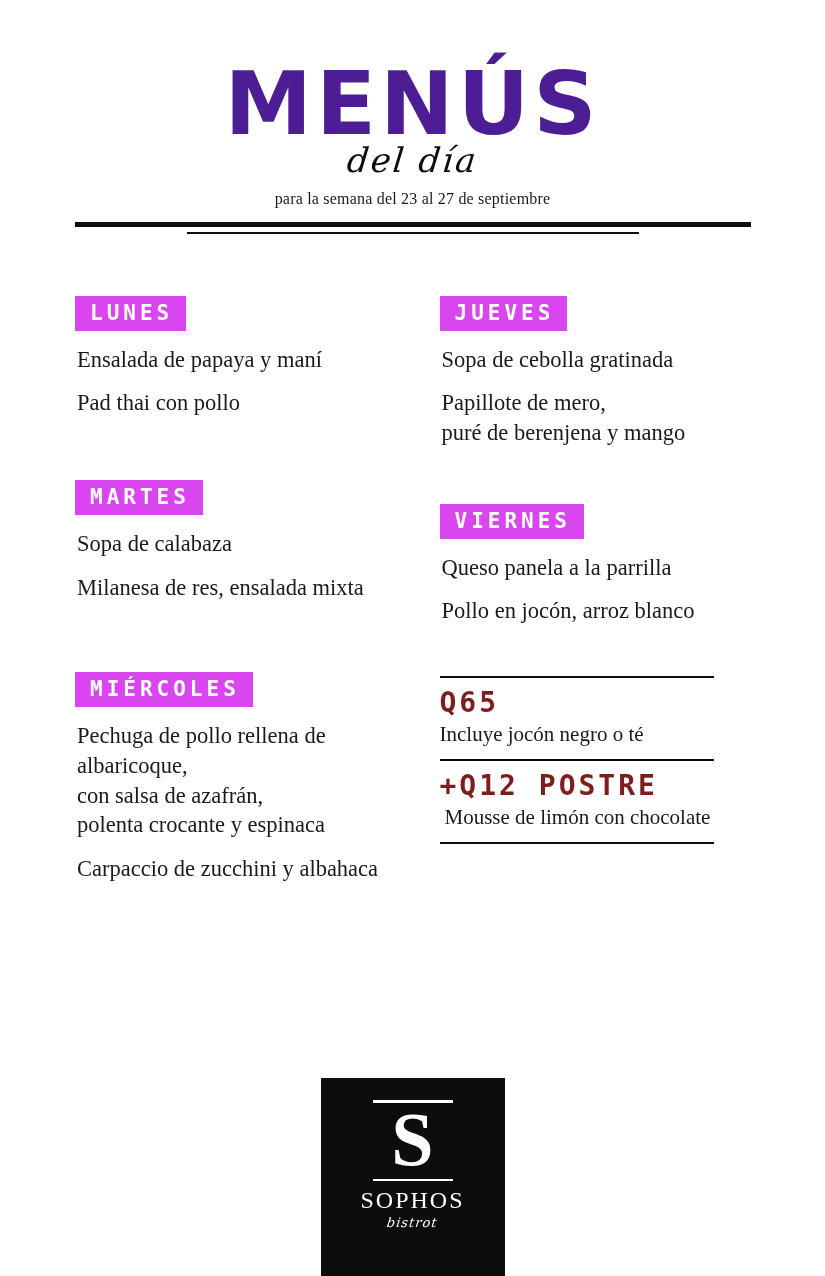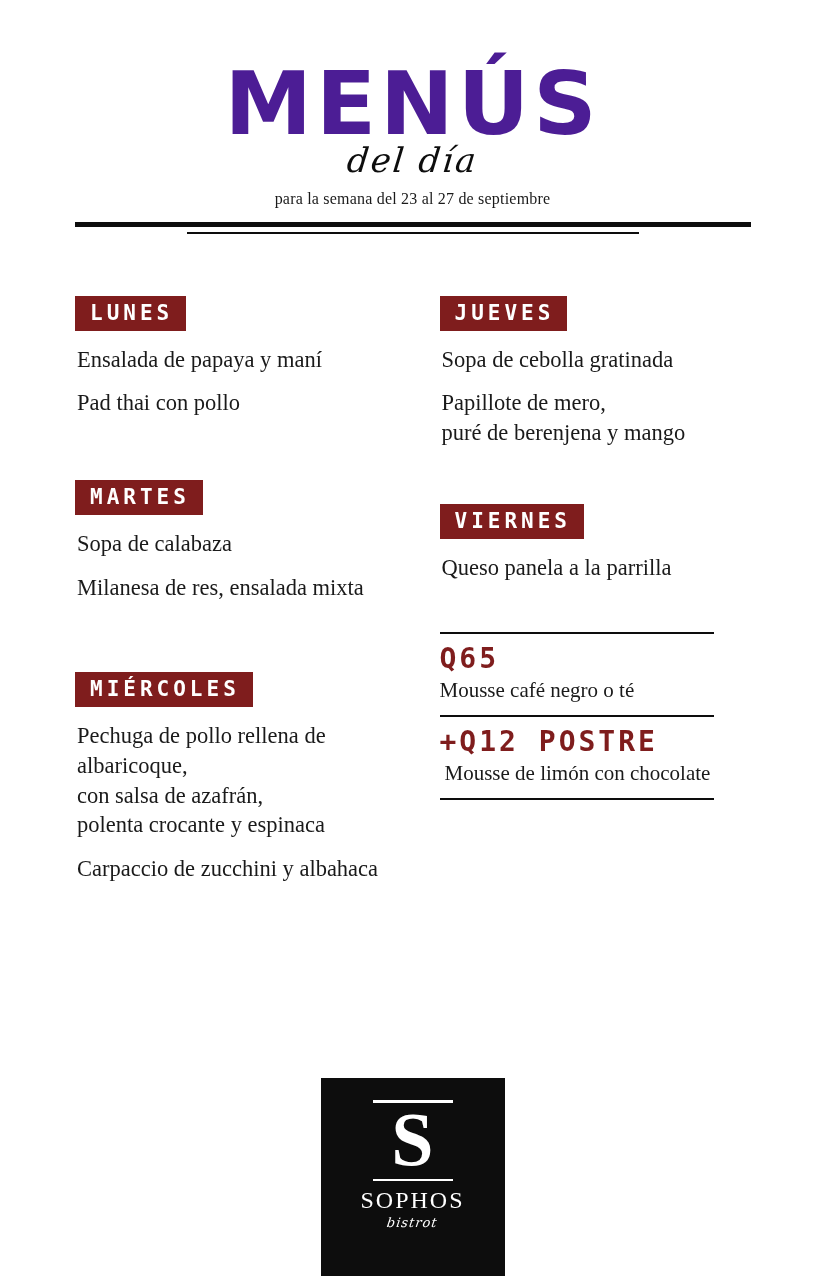--- a/index.html
+++ b/index.html
@@ -72,21 +72,21 @@
   }
   .col-right {
     padding-left: 27px;
   }
 
   .day-block {
     margin-bottom: 36px;
   }
   .day-tag {
     display: inline-block;
-    background: #7f1d1d;
+    background: #d946ef;
     color: #ffffff;
     font-family: "DejaVu Sans Mono", monospace;
     font-weight: bold;
     font-size: 21px;
     letter-spacing: 4px;
     padding: 7px 13px 7px 15px;
     line-height: 1;
   }
   .dish {
     font-family: "Liberation Serif", serif;
@@ -235,27 +235,28 @@
     <div class="day-block blk-jueves">
       <div class="day-tag">JUEVES</div>
       <div class="dish">Sopa de cebolla gratinada</div>
       <div class="dish">Papillote de mero,
 puré de berenjena y mango</div>
     </div>
 
     <div class="day-block blk-viernes">
       <div class="day-tag">VIERNES</div>
       <div class="dish">Queso panela a la parrilla</div>
+      <div class="dish">Pollo en jocón, arroz blanco</div>
     </div>
 
     <div class="price-box">
       <div class="hr"></div>
       <div class="price-row">
         <div class="price-amount">Q65</div>
-        <div class="price-note">Mousse café negro o té</div>
+        <div class="price-note">Incluye jocón negro o té</div>
       </div>
       <div class="hr"></div>
       <div class="price-row">
         <div class="price-amount">+Q12 POSTRE</div>
         <div class="price-note indent">Mousse de limón con chocolate</div>
       </div>
       <div class="hr"></div>
     </div>
 
   </div>

